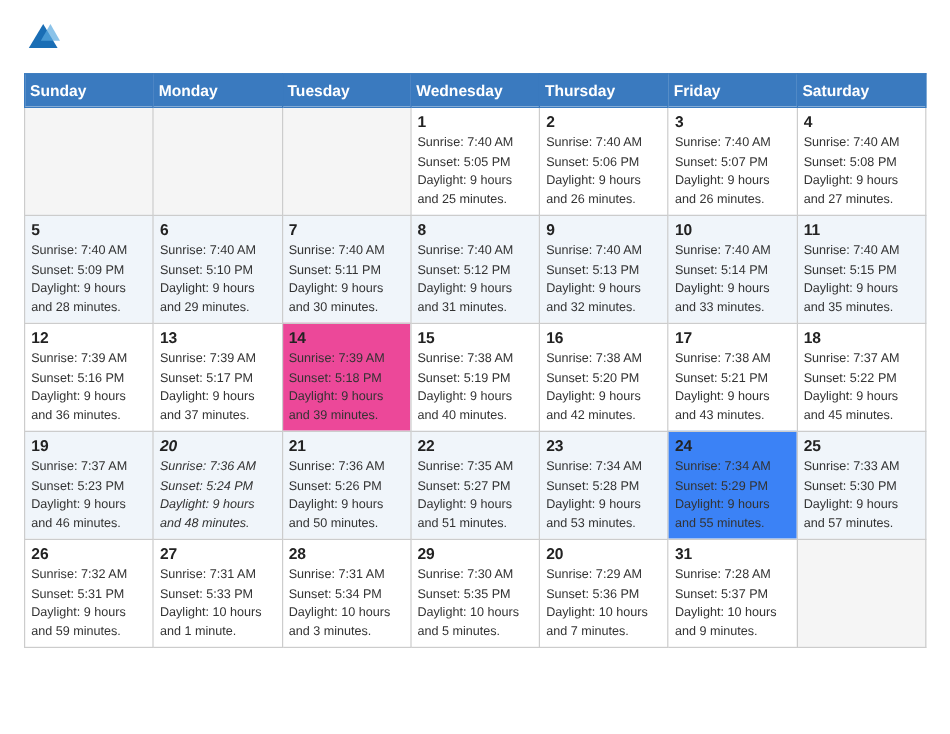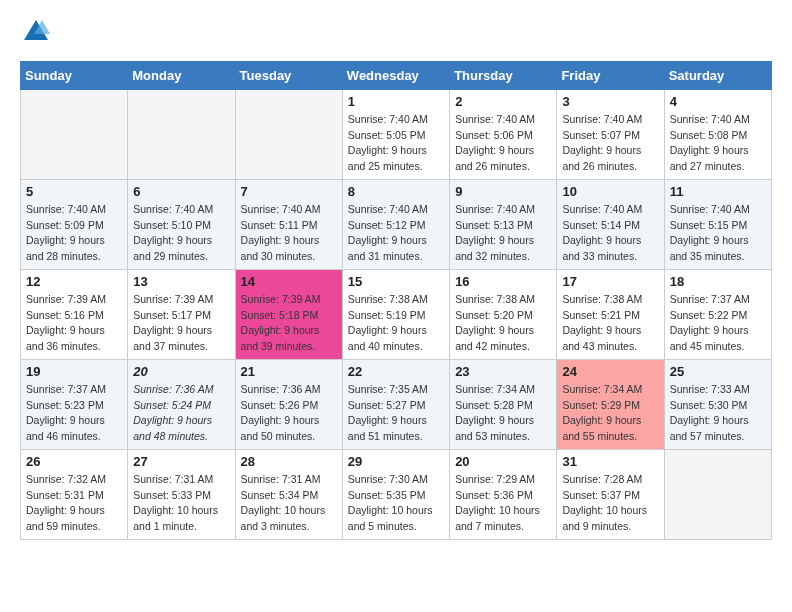--- a/index.html
+++ b/index.html
@@ -292,21 +292,21 @@
 Daylight: 9 hours
 and 51 minutes.</div>
           </td>
           <td style="background: rgb(240, 245, 250);">
             <div class="day-number">23</div>
             <div class="day-info" style="white-space: pre-line;">Sunrise: 7:34 AM
 Sunset: 5:28 PM
 Daylight: 9 hours
 and 53 minutes.</div>
           </td>
-          <td style="background: #fca5a5;">
+          <td style="background: #3b82f6;">
             <div class="day-number">24</div>
             <div class="day-info" style="white-space: pre-line;">Sunrise: 7:34 AM
 Sunset: 5:29 PM
 Daylight: 9 hours
 and 55 minutes.</div>
           </td>
           <td style="background: rgb(240, 245, 250);">
             <div class="day-number">25</div>
             <div class="day-info" style="white-space: pre-line;">Sunrise: 7:33 AM
 Sunset: 5:30 PM

